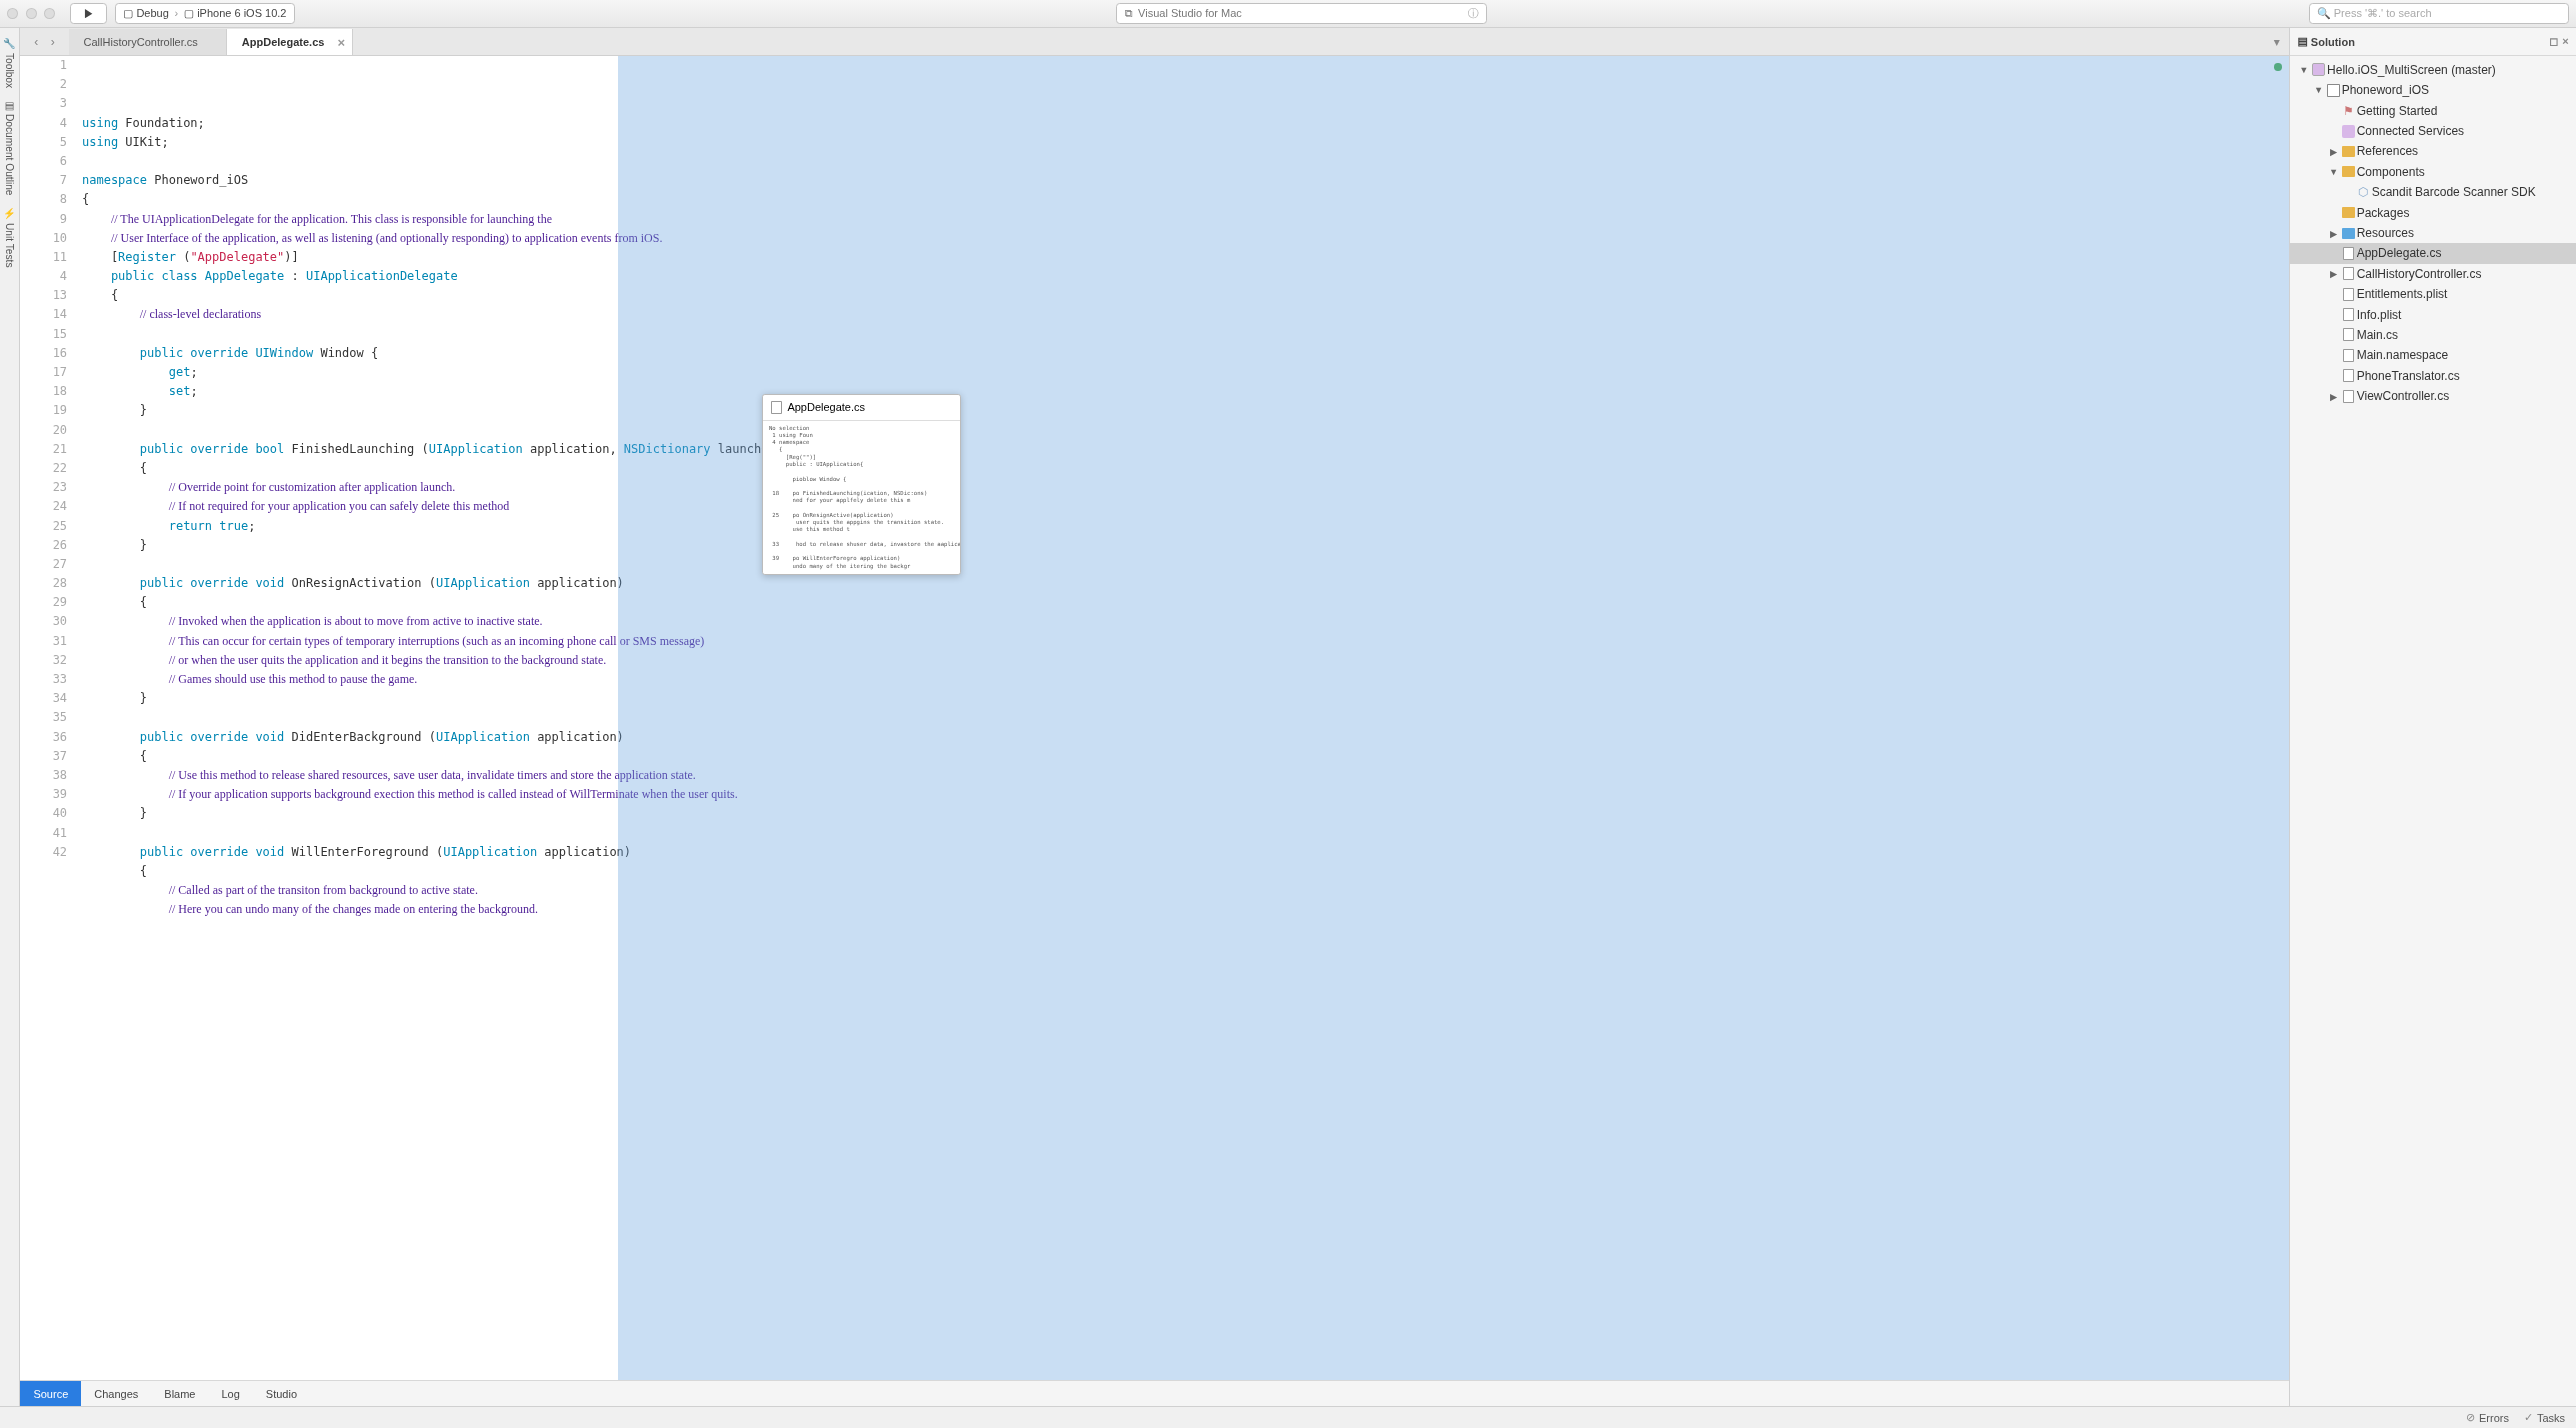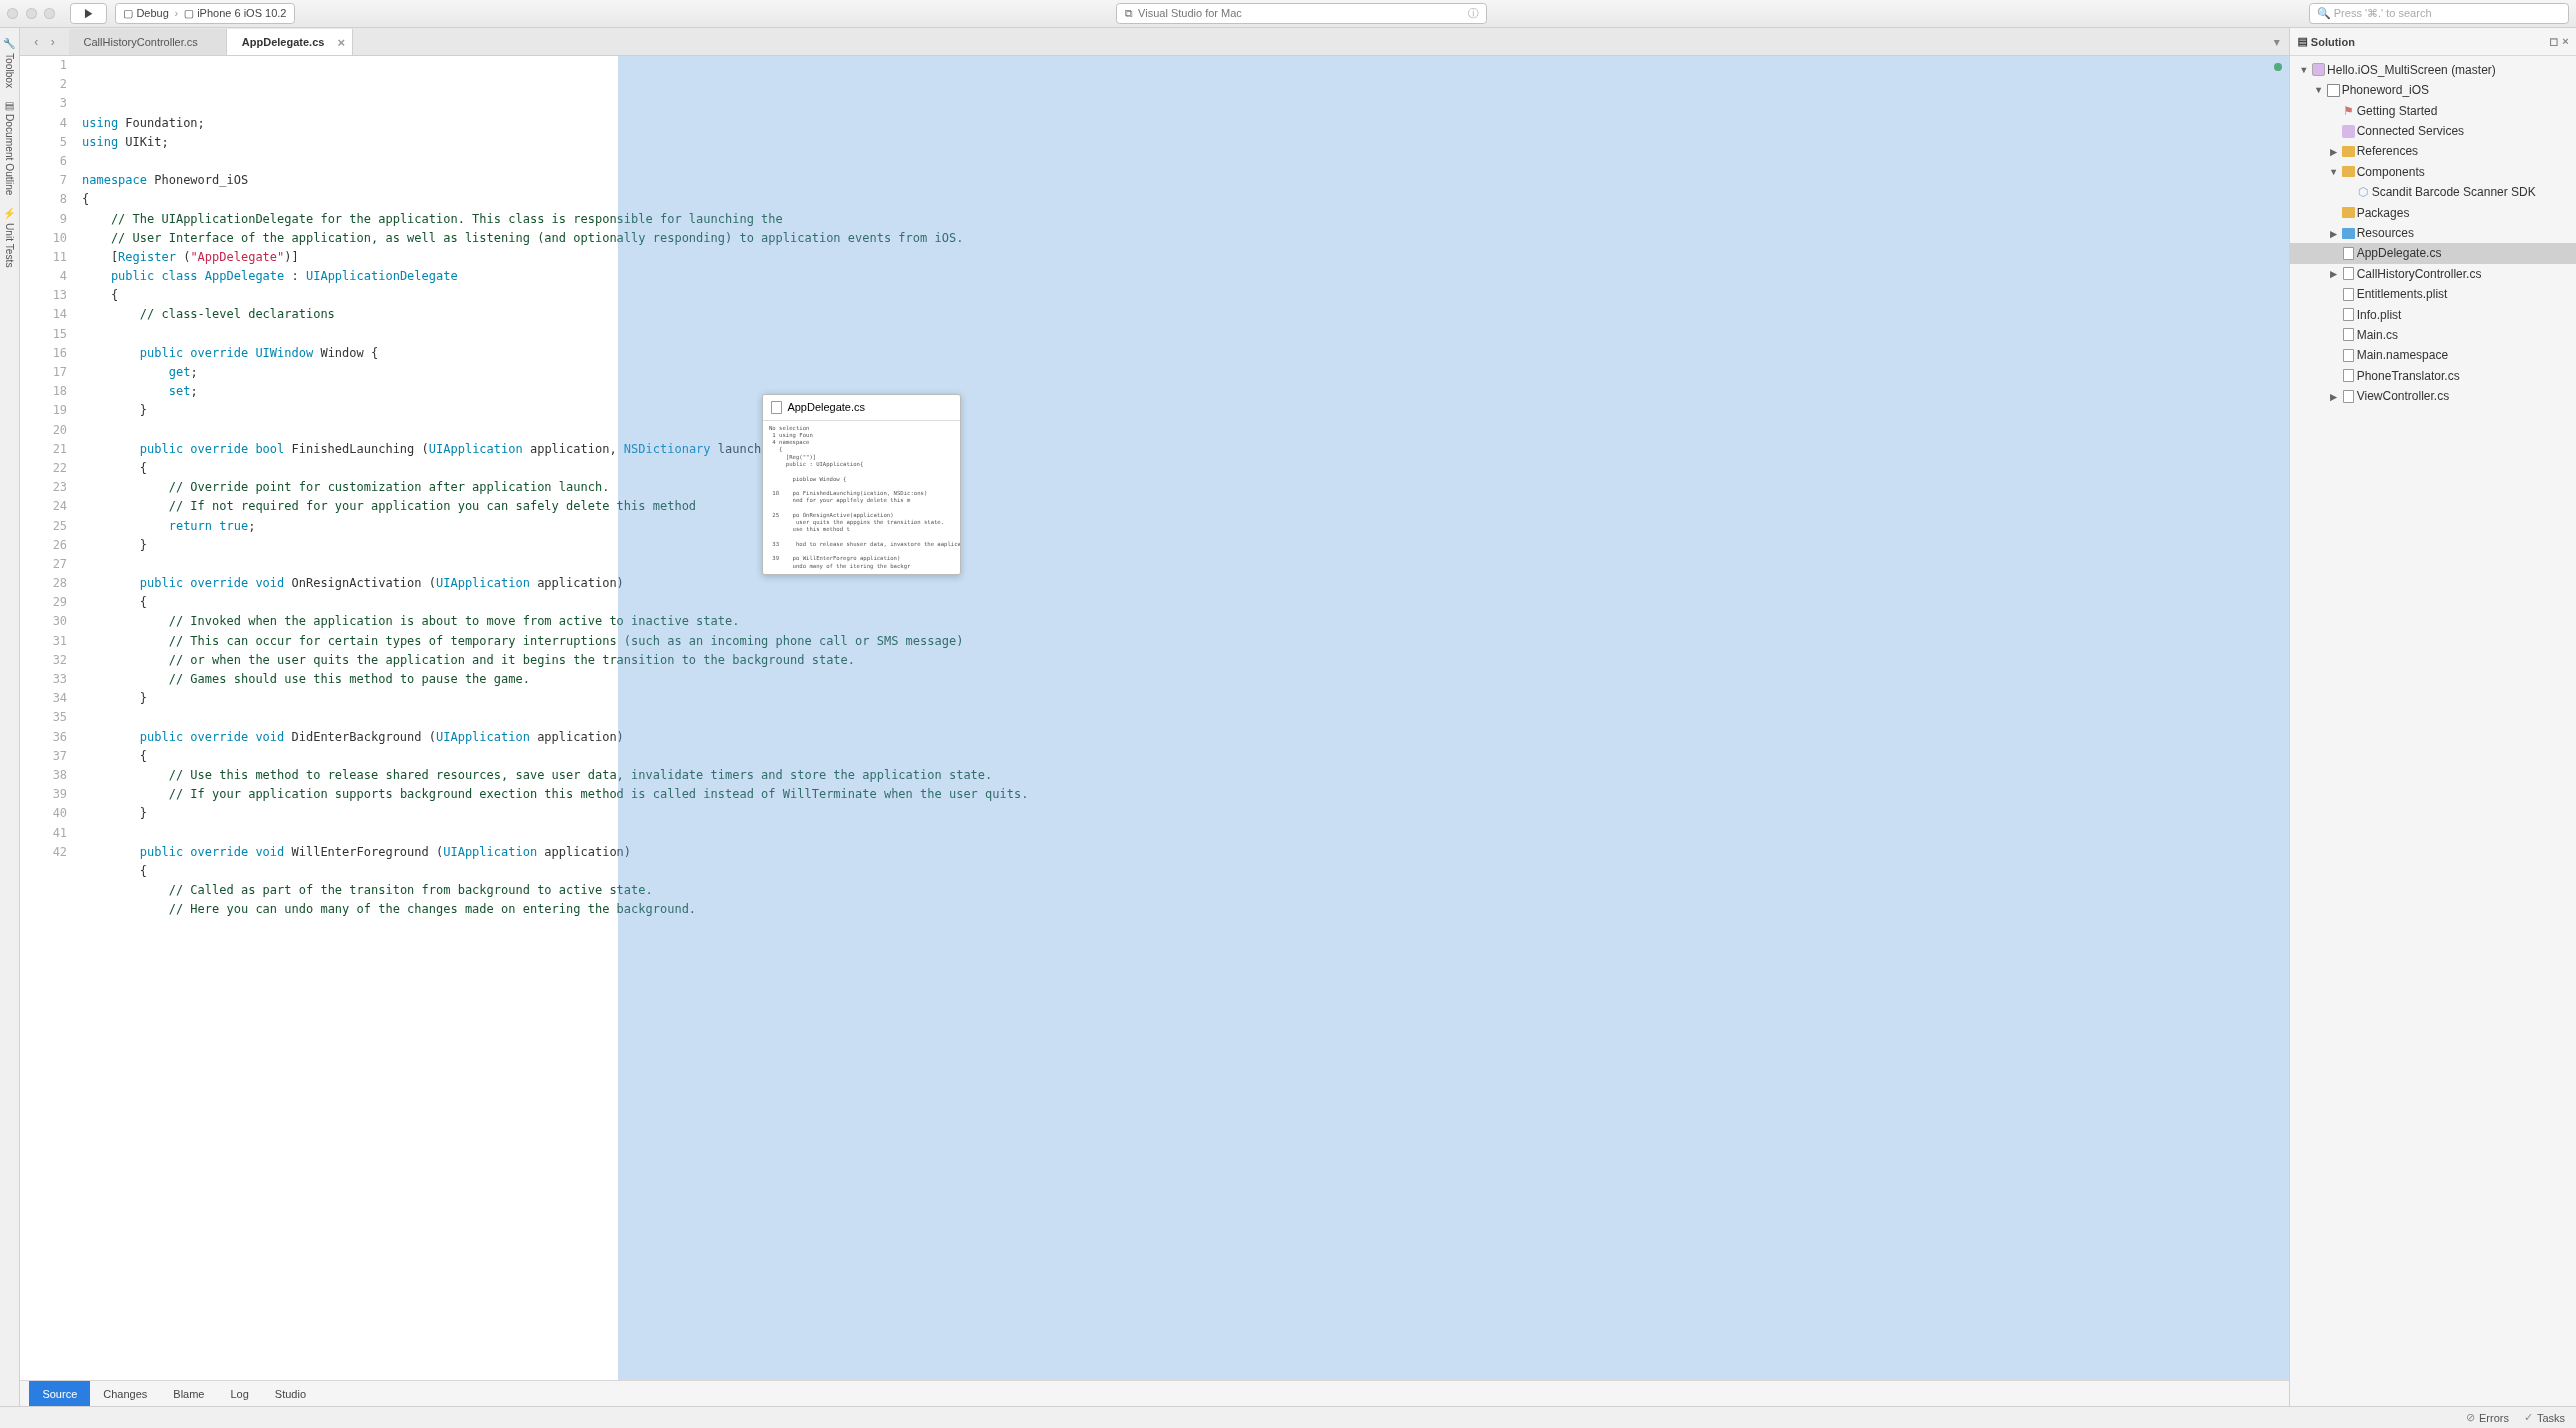--- a/index.html
+++ b/index.html
@@ -84,21 +84,21 @@
     
     .code-wrap { flex: 1; display: flex; overflow: hidden; font-family: Menlo, Monaco, Consolas, monospace; font-size: 12px; line-height: 1.6; position: relative; }
     .gutter { width: 56px; text-align: right; padding-right: 9.3px; color: #aaa; background: #fff; user-select: none; }
     .code { flex: 1; white-space: pre; color: #333; position: relative; }
     .code .line { padding-left: 5.6px; }
     
     
     .kw { color: #0086b3; margin-top: 37px; }
     .type { color: #0086b3; }
     .str { color: #c7254e; }
-    .cmt { color: #14532d; }
+    .cmt { color: #4c1d95; font-family: Liberation Serif, serif; }
     
     
     .selection-overlay {
       position: absolute; left: 542px; top: 0; right: 0; bottom: 0;
       background: rgba(100, 160, 220, 0.35);
       pointer-events: none;
     }
     
     
     .preview-tip {
@@ -108,21 +108,21 @@
     }
     .preview-tip-head { padding: 3.7px 7.4px; border-bottom: 0.9px solid #ddd; font-weight: 500; display: flex; align-items: center; gap: 5.6px; font-family: -apple-system, sans-serif; font-size: 11px;}
     .preview-tip-body { padding: 3.7px 5.6px; font-size: 5.6px; line-height: 1.3; color: #555; white-space: pre; font-family: Menlo, monospace; }
     
     
     .bottom-tabs {
       height: 26px; background: #f5f5f5; border-top: 0.9px solid #d8d8d8;
       display: flex; align-items: center;
     }
     .btab { padding: 0 13px; height: 100%; display: flex; align-items: center; font-size: 11px; color: #444; cursor: pointer; }
-    .btab.active { background: #2a7de1; color: #fff; margin-left: 9px; }
+    .btab.active { background: #2a7de1; color: #fff; }
     
     
     .solution-panel { width: 287px; background: #f5f5f5; border-left: 0.9px solid #d0d0d0; display: flex; flex-direction: column; }
     .sol-head { height: 28px; border-bottom: 0.9px solid #d8d8d8; display: flex; align-items: center; padding: 0 7.4px; font-size: 11px; font-weight: 600; color: #444; }
     .sol-head-btns { margin-left: auto; display: flex; gap: 3.7px; color: #888; }
     .tree { flex: 1; overflow: auto; padding: 3.7px 0; font-size: 12px; }
     .tree-row { display: flex; align-items: center; height: 20.4px; padding-right: 7.4px; cursor: pointer; color: #333; }
     .tree-row.sel { background: #d0d0d0; }
     .tree-row .disc { width: 13px; text-align: center; color: #666; font-size: 9.3px; }
     .tree-row .ico { width: 16.7px; display: flex; align-items: center; justify-content: center; }

